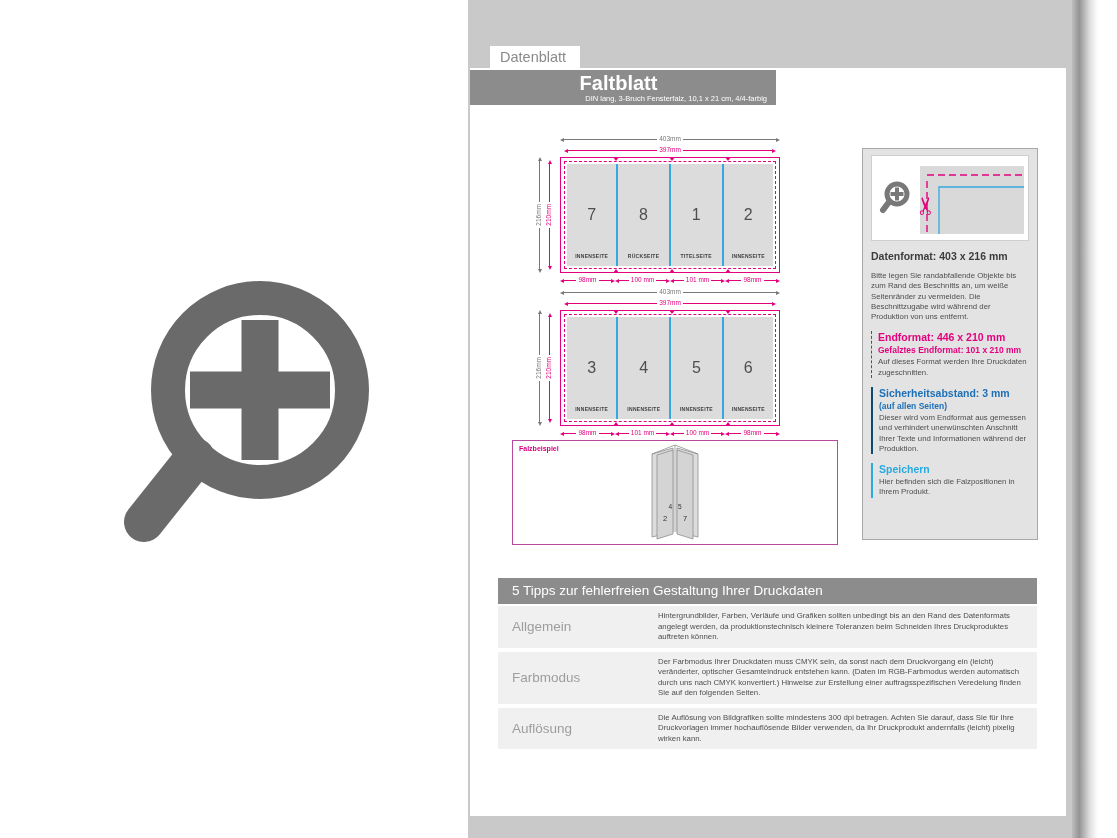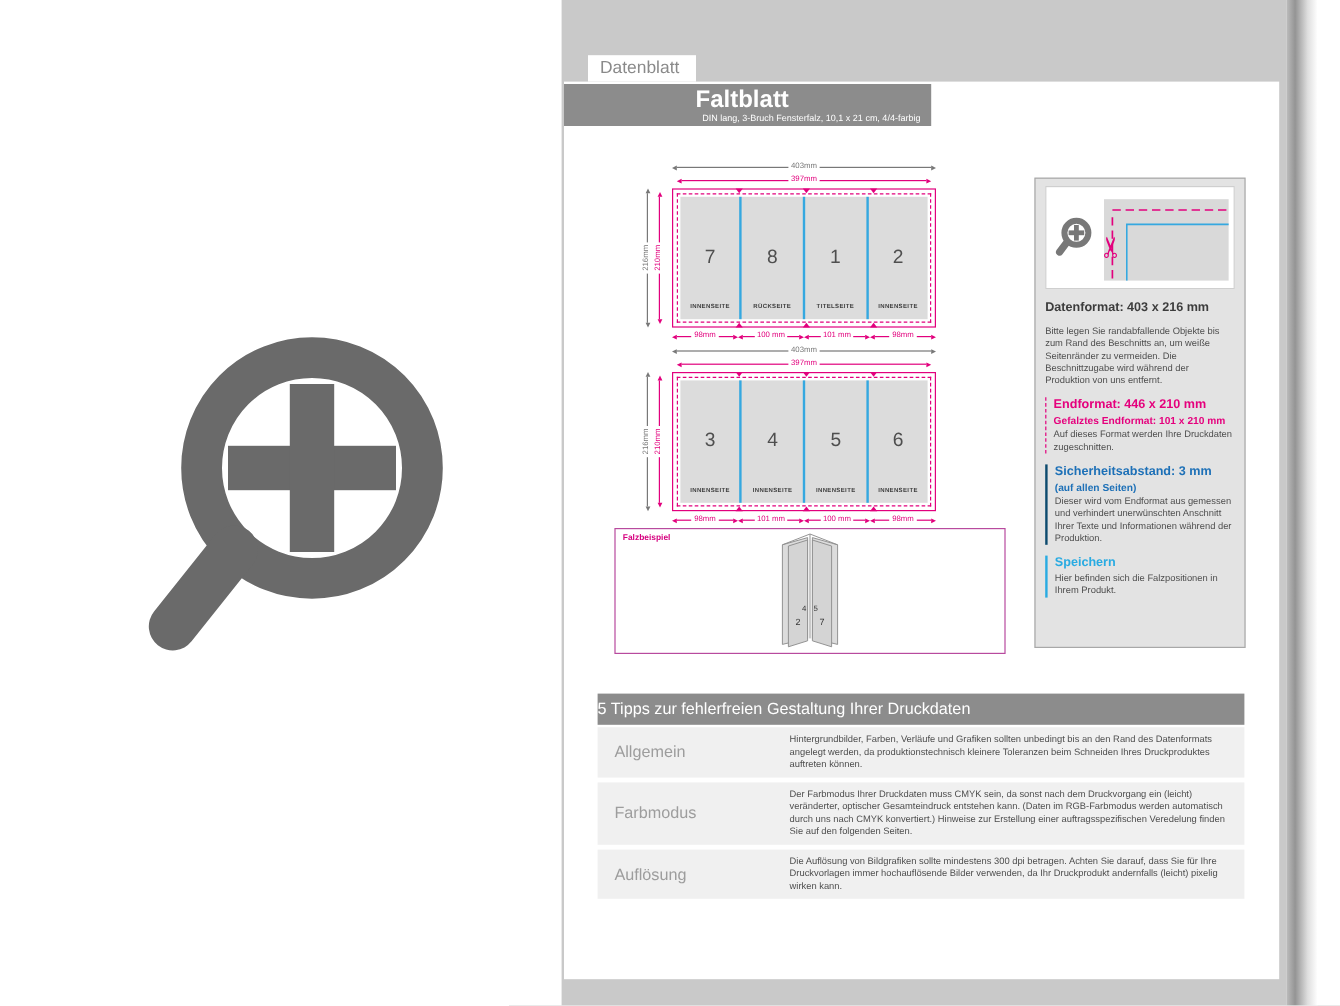--- a/index.html
+++ b/index.html
@@ -70,21 +70,21 @@
   .sb-h{font-size:10.5px;font-weight:bold;color:#3c3c3c;margin:0 0 2px 0;}
   .sb-sub{font-size:8.5px;font-weight:bold;margin:0 0 2px 0;}
   .sb-body{font-size:7.8px;color:#4e4e4e;line-height:1.32;}
   .sb-endformat{border-left:1px dashed #e2007d;padding-left:6px;}
   .sb-safe{border-left:2px solid #0c4a6e;padding-left:6px;}
   .sb-falz{border-left:2px solid #29abe2;padding-left:6px;}
   .c-magenta{color:#e5007d;} .c-blue{color:#1d70b7;} .c-lblue{color:#29abe2;}
 
   
   .tips-header{position:absolute;left:28px;top:510px;width:539px;height:26px;background:#8c8c8c;
-               color:#ffffff;font-size:13.5px;line-height:26px;box-sizing:border-box;}
+               color:#ffffff;font-size:13.5px;line-height:26px;padding-left:14px;box-sizing:border-box;}
   .tips-rows{position:absolute;left:28px;top:538px;width:539px;}
   .tip-row{display:flex;background:#f0f0f0;margin-bottom:4px;}
   .tip-label{width:160px;box-sizing:border-box;padding-left:14px;font-size:13.5px;color:#9d9d9d;
              display:flex;align-items:center;}
   .tip-text{flex:1;font-size:7.8px;color:#4e4e4e;line-height:1.35;padding:5px 10px 5px 0;}
 </style>
 </head>
 <body>
 
 <svg class="big-magnifier" width="270" height="300" viewBox="0 0 270 300">

